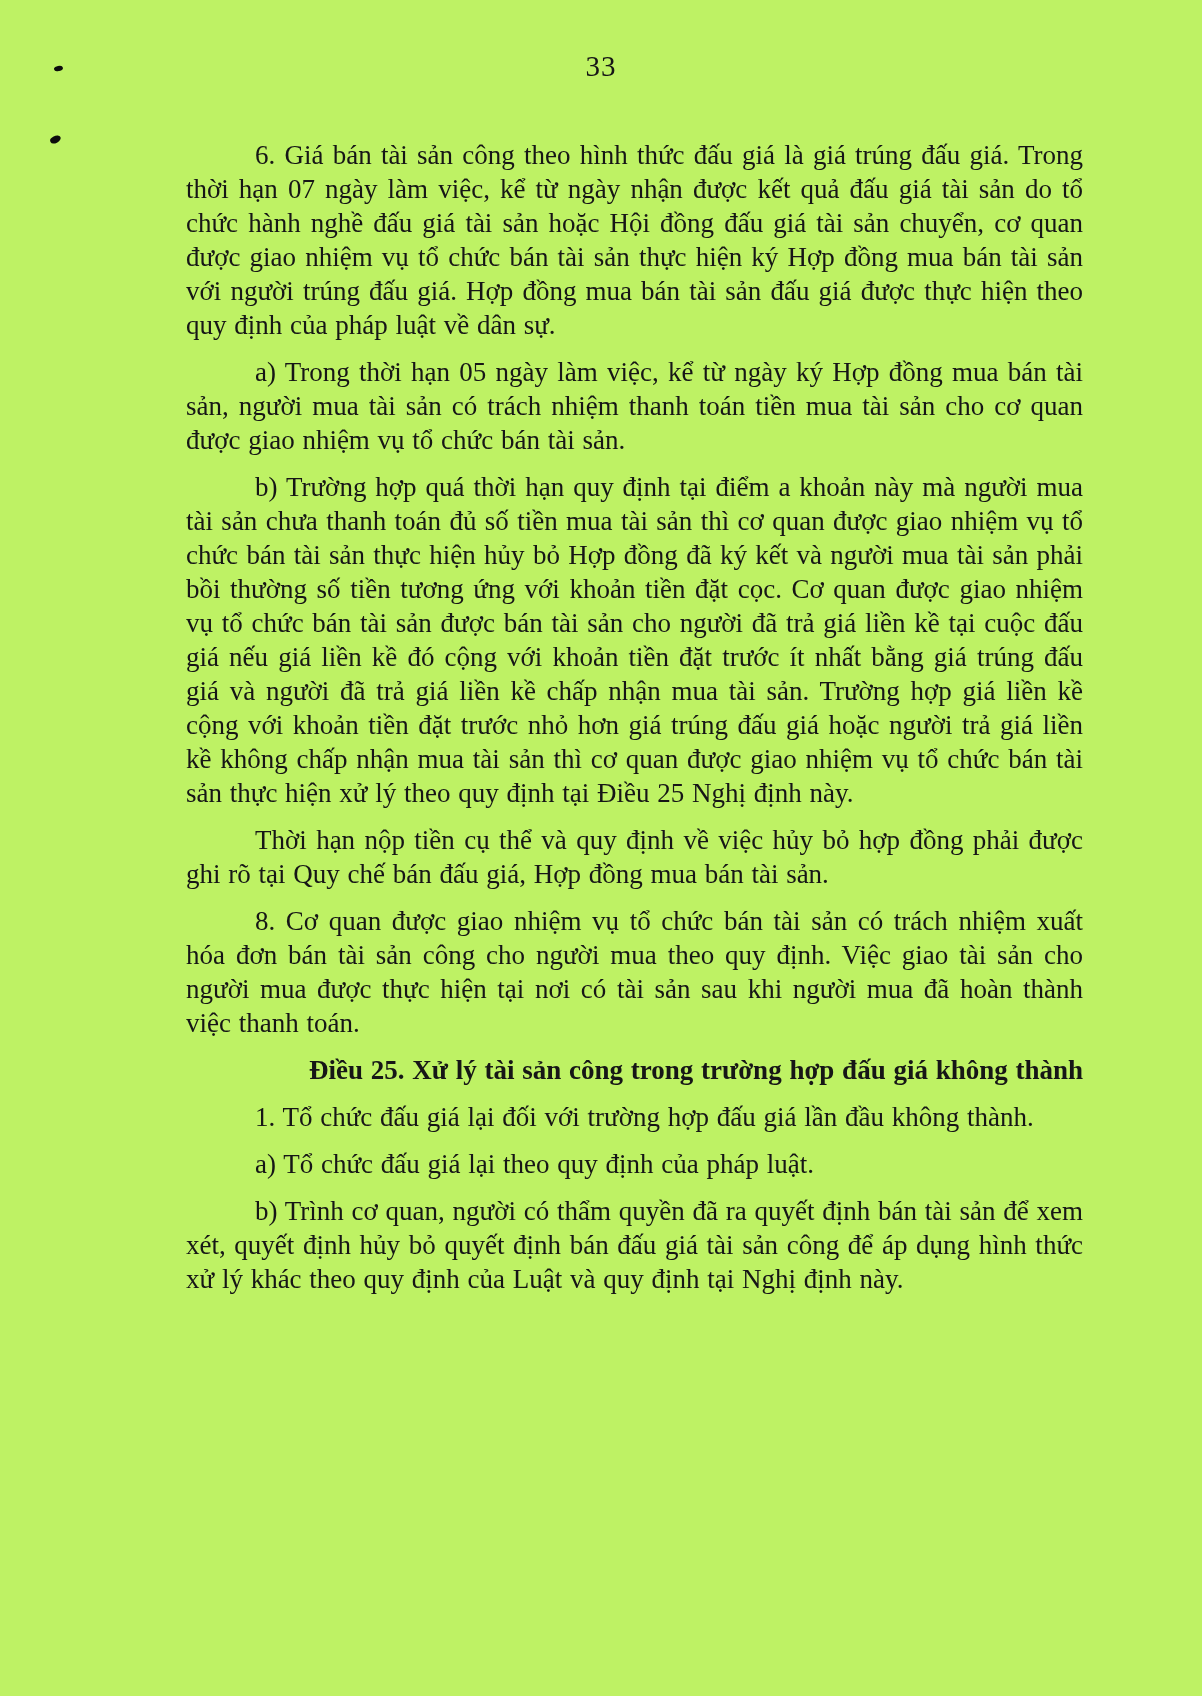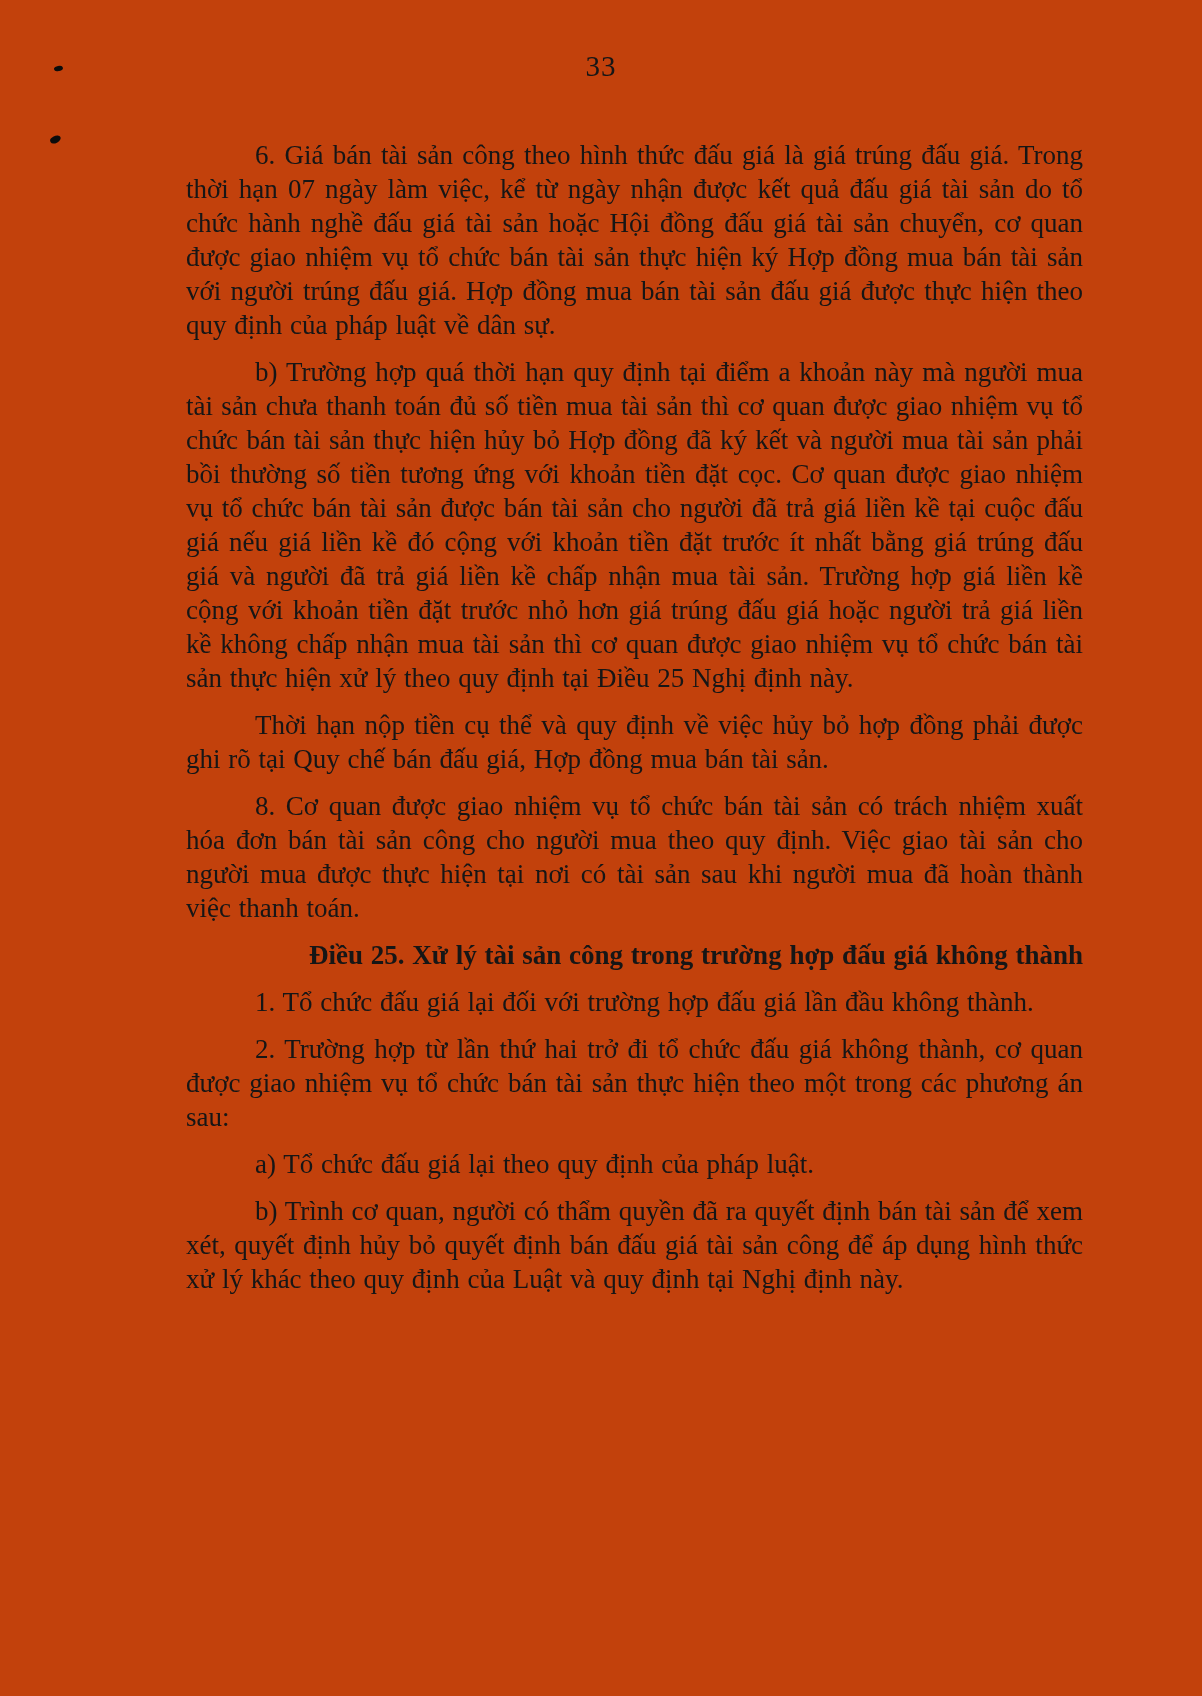--- a/index.html
+++ b/index.html
@@ -5,21 +5,21 @@
   html, body {
     margin: 0;
     padding: 0;
     background: #e8e8e8;
   }
   .page {
     position: relative;
     width: 1202px;
     height: 1696px;
     margin: 0 auto;
-    background: #c2410c;
+    background: #bef264;
     color: #161616;
     font-family: "Liberation Serif", "DejaVu Serif", serif;
     overflow: hidden;
   }
   .page-number {
     position: absolute;
     top: 50px;
     left: 0;
     width: 100%;
     text-align: center;
@@ -58,23 +58,23 @@
 
 <div class="page">
 
   <div class="page-number">33</div>
 
   <span class="scan-speck speck-1"></span>
   <span class="scan-speck speck-2"></span>
 
   <div class="text-block">
     <p>6. Giá bán tài sản công theo hình thức đấu giá là giá trúng đấu giá. Trong thời hạn 07 ngày làm việc, kể từ ngày nhận được kết quả đấu giá tài sản do tổ chức hành nghề đấu giá tài sản hoặc Hội đồng đấu giá tài sản chuyển, cơ quan được giao nhiệm vụ tổ chức bán tài sản thực hiện ký Hợp đồng mua bán tài sản với người trúng đấu giá. Hợp đồng mua bán tài sản đấu giá được thực hiện theo quy định của pháp luật về dân sự.</p>
+    <p>a) Trong thời hạn 05 ngày làm việc, kể từ ngày ký Hợp đồng mua bán tài sản, người mua tài sản có trách nhiệm thanh toán tiền mua tài sản cho cơ quan được giao nhiệm vụ tổ chức bán tài sản.</p>
     <p>b) Trường hợp quá thời hạn quy định tại điểm a khoản này mà người mua tài sản chưa thanh toán đủ số tiền mua tài sản thì cơ quan được giao nhiệm vụ tổ chức bán tài sản thực hiện hủy bỏ Hợp đồng đã ký kết và người mua tài sản phải bồi thường số tiền tương ứng với khoản tiền đặt cọc. Cơ quan được giao nhiệm vụ tổ chức bán tài sản được bán tài sản cho người đã trả giá liền kề tại cuộc đấu giá nếu giá liền kề đó cộng với khoản tiền đặt trước ít nhất bằng giá trúng đấu giá và người đã trả giá liền kề chấp nhận mua tài sản. Trường hợp giá liền kề cộng với khoản tiền đặt trước nhỏ hơn giá trúng đấu giá hoặc người trả giá liền kề không chấp nhận mua tài sản thì cơ quan được giao nhiệm vụ tổ chức bán tài sản thực hiện xử lý theo quy định tại Điều 25 Nghị định này.</p>
     <p>Thời hạn nộp tiền cụ thể và quy định về việc hủy bỏ hợp đồng phải được ghi rõ tại Quy chế bán đấu giá, Hợp đồng mua bán tài sản.</p>
     <p>8. Cơ quan được giao nhiệm vụ tổ chức bán tài sản có trách nhiệm xuất hóa đơn bán tài sản công cho người mua theo quy định. Việc giao tài sản cho người mua được thực hiện tại nơi có tài sản sau khi người mua đã hoàn thành việc thanh toán.</p>
     <p class="heading">Điều 25. Xử lý tài sản công trong trường hợp đấu giá không thành</p>
     <p>1. Tổ chức đấu giá lại đối với trường hợp đấu giá lần đầu không thành.</p>
-    <p>2. Trường hợp từ lần thứ hai trở đi tổ chức đấu giá không thành, cơ quan được giao nhiệm vụ tổ chức bán tài sản thực hiện theo một trong các phương án sau:</p>
     <p>a) Tổ chức đấu giá lại theo quy định của pháp luật.</p>
     <p>b) Trình cơ quan, người có thẩm quyền đã ra quyết định bán tài sản để xem xét, quyết định hủy bỏ quyết định bán đấu giá tài sản công để áp dụng hình thức xử lý khác theo quy định của Luật và quy định tại Nghị định này.</p>
   </div>
 
 </div>
 
 </body></html>

